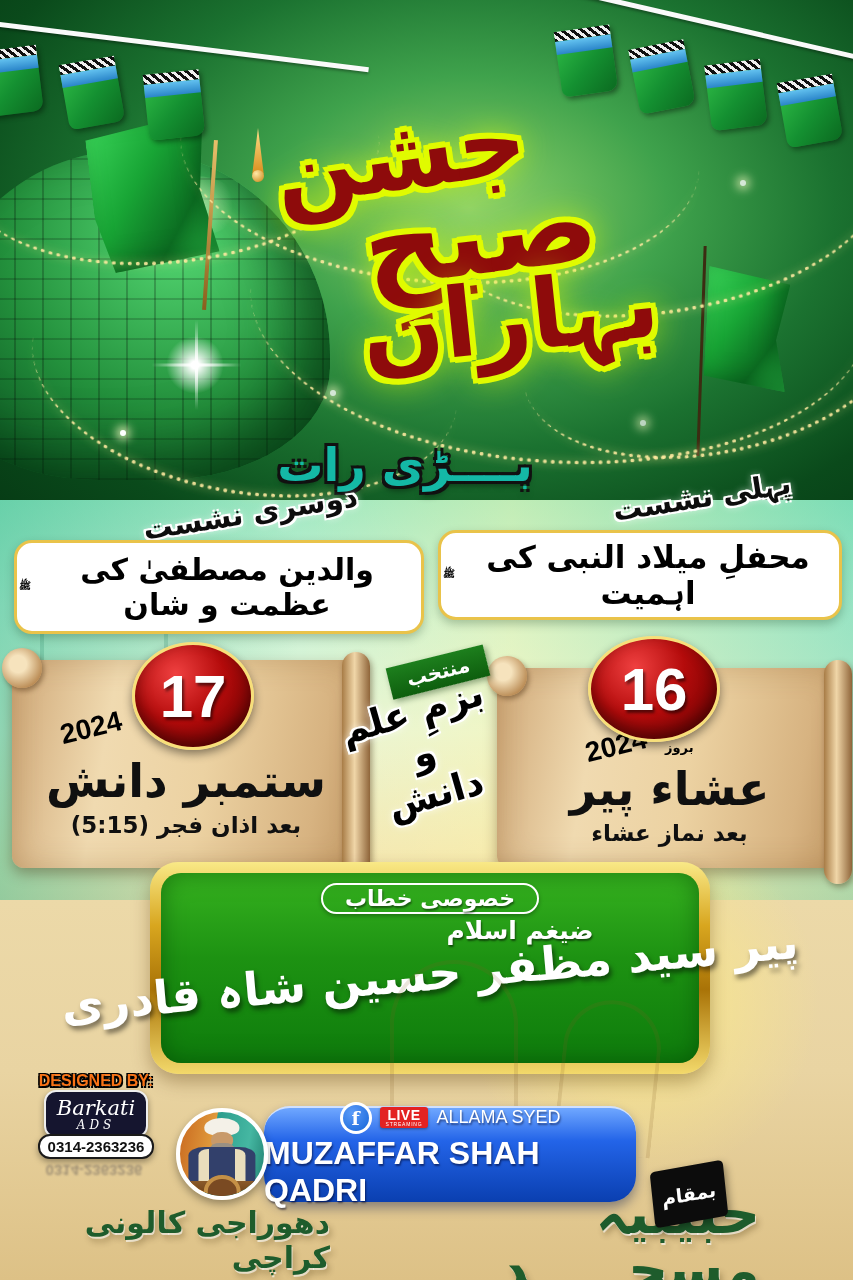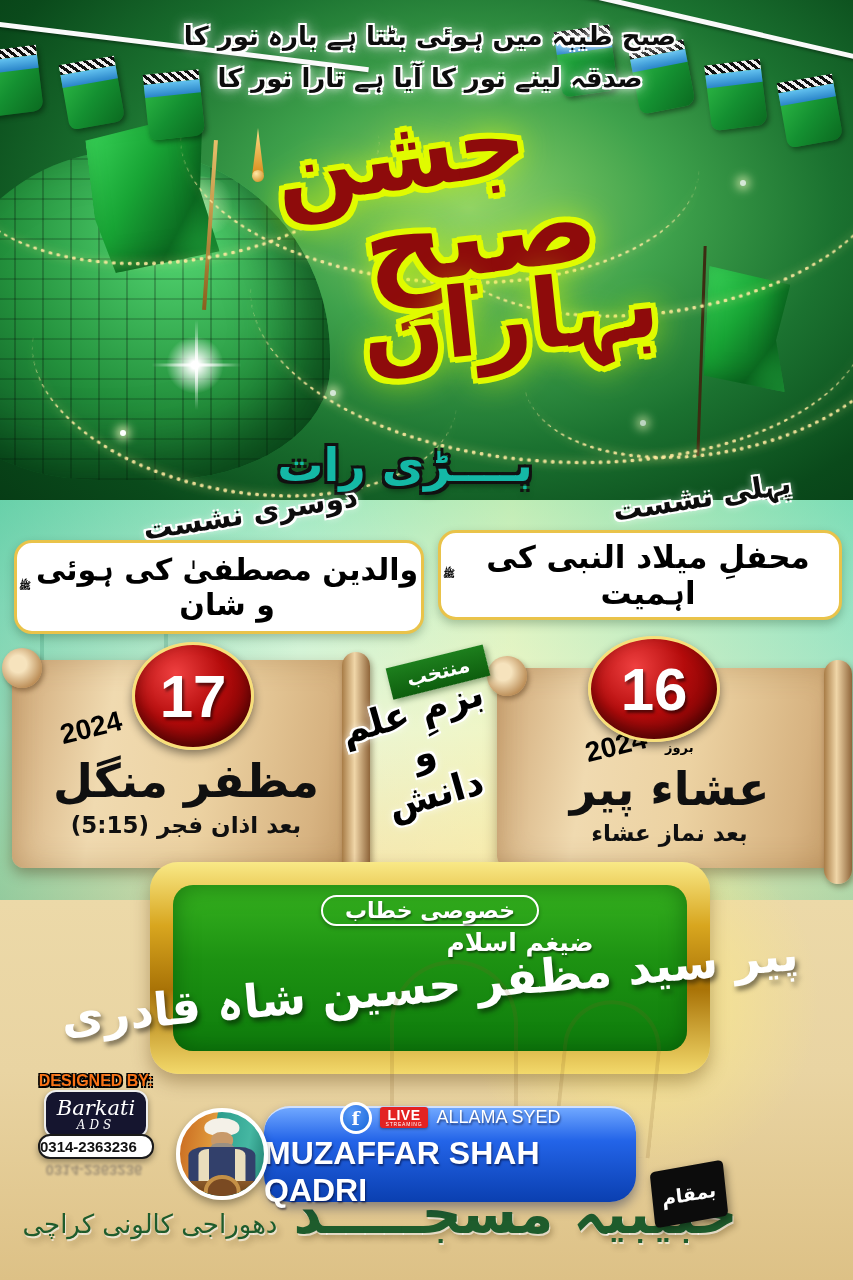--- a/index.html
+++ b/index.html
@@ -121,21 +121,21 @@
 
   
   .rib-tag{top:656px;left:388px;background:linear-gradient(180deg,#1d7f1d,#0e5e0e);color:#fff;
     font-size:20px;font-weight:bold;padding:4px 18px;transform:rotate(-14deg);direction:rtl;
     box-shadow:2px 3px 6px rgba(0,40,0,.4);}
   .rib-txt{top:690px;left:344px;width:160px;text-align:center;transform:rotate(-16deg);direction:rtl;
     font-size:37px;font-weight:bold;color:#000;line-height:1.15;
     text-shadow:-2px -2px 0 #fff,2px -2px 0 #fff,-2px 2px 0 #fff,2px 2px 0 #fff,0 0 10px #fff;}
 
   
-  .banner-out{top:862px;left:150px;width:560px;height:212px;border-radius:28px;padding:23px;box-sizing:border-box;
+  .banner-out{top:862px;left:150px;width:560px;height:212px;border-radius:28px;padding:11px;box-sizing:border-box;
     background:linear-gradient(180deg,#f9e987 0%,#d8a61f 30%,#a97307 60%,#f3d96b 100%);
     box-shadow:0 8px 18px rgba(80,50,0,.35);}
   .banner-in{width:100%;height:100%;border-radius:20px;position:relative;
     background:linear-gradient(180deg,#36b21f 0%,#1d9212 45%,#0e7c0c 100%);
     display:flex;flex-direction:column;align-items:center;box-shadow:inset 0 0 24px rgba(0,60,0,.5);}
   .kk-pill{margin-top:10px;border:2.5px solid #fff;border-radius:999px;padding:1px 22px;
     color:#fff;font-size:22px;font-weight:bold;direction:rtl;letter-spacing:1px;
     text-shadow:1px 2px 2px rgba(0,0,0,.45);box-shadow:0 2px 4px rgba(0,0,0,.3);}
   .pre-title{color:#fff;font-size:25px;font-weight:bold;direction:rtl;margin-top:2px;
     transform:translateX(90px);text-shadow:1px 2px 2px rgba(0,0,0,.5);}
@@ -145,21 +145,21 @@
   
   .designed{top:1072px;left:36px;width:120px;text-align:center;font-family:"Liberation Sans",sans-serif;
     font-size:16px;font-weight:bold;color:#f97316;
     text-shadow:-1.5px -1.5px 0 #000,1.5px -1.5px 0 #000,-1.5px 1.5px 0 #000,1.5px 1.5px 0 #000;}
   .navy-box{top:1090px;left:44px;width:100px;height:44px;background:#15152f;border:2px solid #eee;
     border-radius:12px;display:flex;flex-direction:column;align-items:center;justify-content:center;
     box-shadow:0 3px 6px rgba(0,0,0,.4);}
   .brand{font-family:"DejaVu Serif",serif;font-style:italic;font-size:21px;color:#fff;line-height:1;}
   .brand-sub{font-family:"DejaVu Serif",serif;font-style:italic;font-size:12px;color:#fff;letter-spacing:4px;line-height:1;}
   .phone-pill{top:1134px;left:38px;width:112px;background:#fff;border:2.5px solid #1a1a1a;border-radius:12px;
-    font-family:"Liberation Sans",sans-serif;font-size:15px;font-weight:bold;color:#111;
+    font-family:"Liberation Sans",sans-serif;font-size:15px;font-weight:bold;color:#111;text-align:center;
     padding:2px 0;box-shadow:0 3px 6px rgba(0,0,0,.35);}
   .phone-shadow{top:1162px;left:38px;width:112px;text-align:center;font-family:"Liberation Sans",sans-serif;
     font-size:15px;font-weight:bold;color:rgba(40,40,60,.35);transform:scaleY(-1);filter:blur(1px);}
 
   
   .photo{top:1108px;left:176px;width:84px;height:84px;border-radius:50%;border:4px solid #fff;
     overflow:hidden;box-shadow:0 4px 8px rgba(0,0,0,.35);z-index:6;
     background:linear-gradient(100deg,#c9681f 0%,#e09a3c 38%,#2c9d8d 39%,#45b7a2 75%,#207f6f 100%);}
   .turban{position:absolute;left:50%;top:7%;width:42%;height:22%;transform:translateX(-50%);
     background:#f4f1e8;border-radius:50% 50% 40% 40%;}
@@ -194,21 +194,21 @@
   .lb-name2{font-size:32px;font-weight:bold;margin-top:1px;text-shadow:1px 2px 2px rgba(0,0,30,.5);}
 
   
   .venue-tag{top:1166px;left:652px;width:74px;height:56px;background:#0c0c0c;border-radius:5px;
     transform:rotate(-10deg) skewX(-4deg);display:flex;align-items:center;justify-content:center;
     color:#fff;font-size:19px;font-weight:bold;direction:rtl;box-shadow:2px 4px 8px rgba(0,0,0,.4);z-index:4;}
   .venue-line{top:1186px;left:0;width:760px;display:flex;direction:rtl;align-items:baseline;
     justify-content:center;gap:16px;color:#1e5c2c;
     text-shadow:1px 2px 0 rgba(255,255,255,.6),3px 5px 6px rgba(60,40,0,.3);}
   .masjid{font-size:56px;font-weight:bold;line-height:1;}
-  .address{font-size:26px;font-weight:normal;}
+  .address{font-size:30px;font-weight:bold;}
 </style>
 </head>
 <body>
 
 <div class="poster">
 
   <div class="abs bg-top"></div>
   <div class="abs bg-mid"></div>
   <div class="abs bg-bottom"></div>
   <div class="abs glow-mid"></div>
@@ -237,56 +237,52 @@
   <div class="abs rope rl"></div>
   <div class="abs rope rr"></div>
   <div class="abs flag" style="left:-16px;top:48px;transform:rotate(-7deg);"></div>
   <div class="abs flag" style="left:64px;top:60px;transform:rotate(-10deg);"></div>
   <div class="abs flag" style="left:146px;top:72px;transform:rotate(-6deg);"></div>
   <div class="abs flag" style="left:558px;top:28px;transform:rotate(-8deg);"></div>
   <div class="abs flag" style="left:634px;top:44px;transform:rotate(-11deg);"></div>
   <div class="abs flag" style="left:708px;top:62px;transform:rotate(-7deg);"></div>
   <div class="abs flag" style="left:782px;top:78px;transform:rotate(-10deg);"></div>
 
-  <div class="abs couplet">
-    <div>صبح طیبہ میں ہوئی بٹتا ہے بارہ نور کا</div>
-    <div>صدقہ لینے نور کا آیا ہے تارا نور کا</div>
-  </div>
 
   <div class="abs title">
     <span class="w1">جشن</span>
     <span class="w2">صبحِ</span>
     <span class="w3">بہاراں</span>
   </div>
   <div class="abs badi-raat">بــــڑی رات</div>
 
   <div class="abs session-label lbl-1">پہلی نشست</div>
   <div class="abs session-box box-1">
     <span>محفلِ میلاد النبی کی اہمیت</span>
     <span class="saw">ﷺ</span>
   </div>
   <div class="abs session-label lbl-2">دوسری نشست</div>
   <div class="abs session-box box-2">
-    <span>والدین مصطفیٰ کی ہوئی و شان</span>
+    <span>والدین مصطفیٰ کی عظمت و شان</span>
     <span class="saw">ﷺ</span>
   </div>
 
   <div class="abs scroll scr-right">
     <div class="scroll-txt">
       <div class="month-line">عشاء پیر</div>
       <div class="time-line">بعد نماز عشاء</div>
     </div>
     <span class="year y-16">2024</span>
     <span class="broz bz-16">بروز</span>
   </div>
   <div class="abs badge bd-16">16</div>
 
   <div class="abs scroll scr-left">
     <div class="scroll-txt">
-      <div class="month-line">مظفر منگل</div>
+      <div class="month-line">ستمبر دانش</div>
       <div class="time-line">بعد اذان فجر (5:15)</div>
     </div>
     <span class="year y-17">2024</span>
     <span class="broz bz-17">بروز</span>
   </div>
   <div class="abs badge bd-17">17</div>
 
   <div class="abs rib-tag">منتخب</div>
   <div class="abs rib-txt">
     <div>بزمِ علم و</div>

